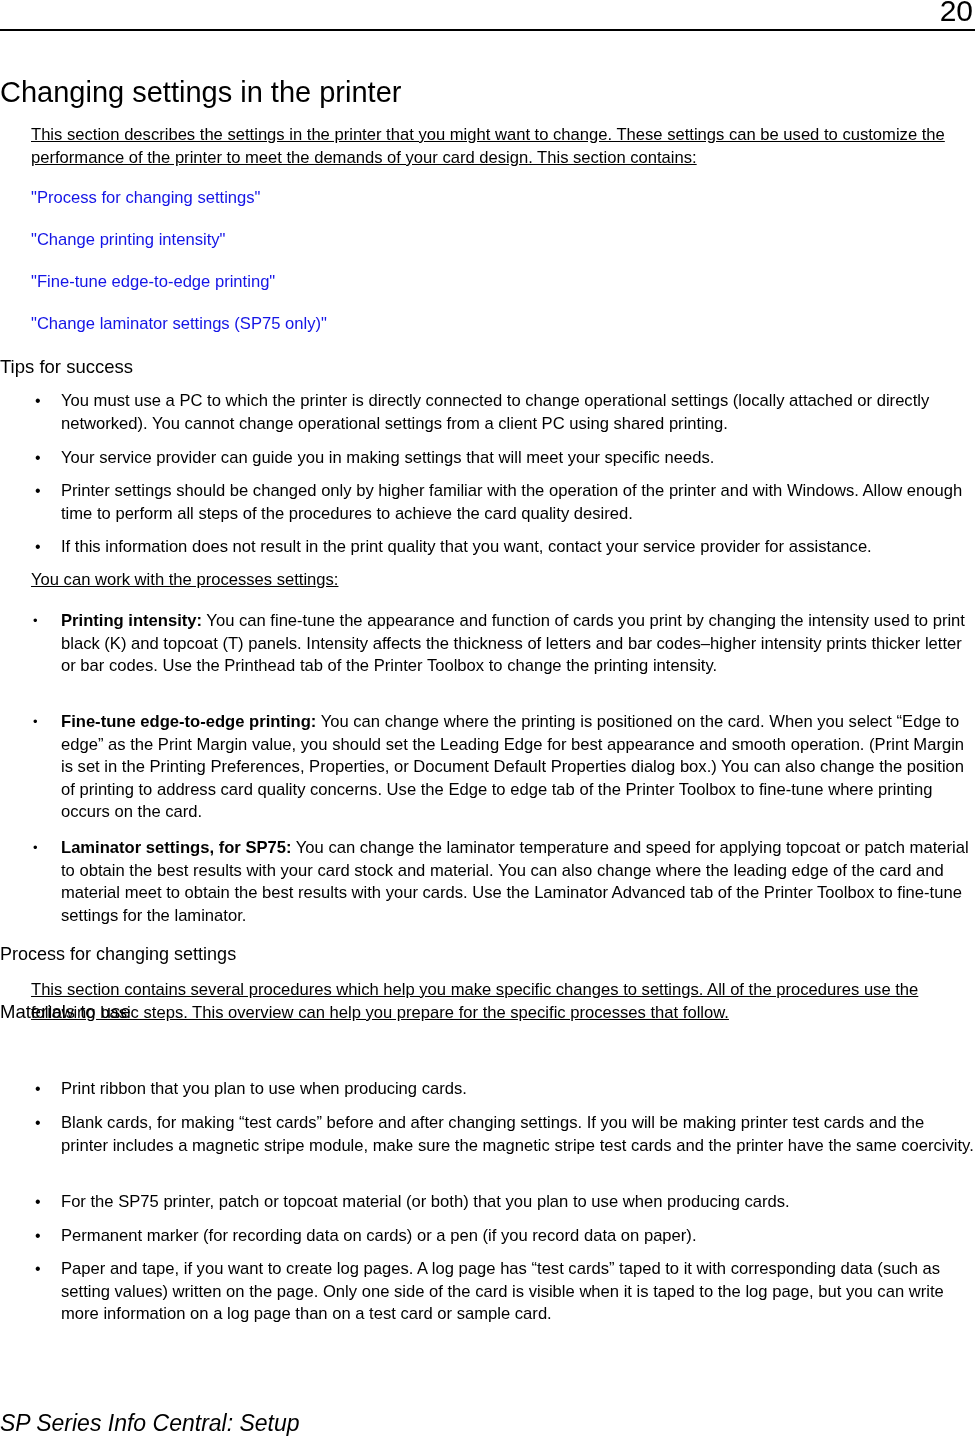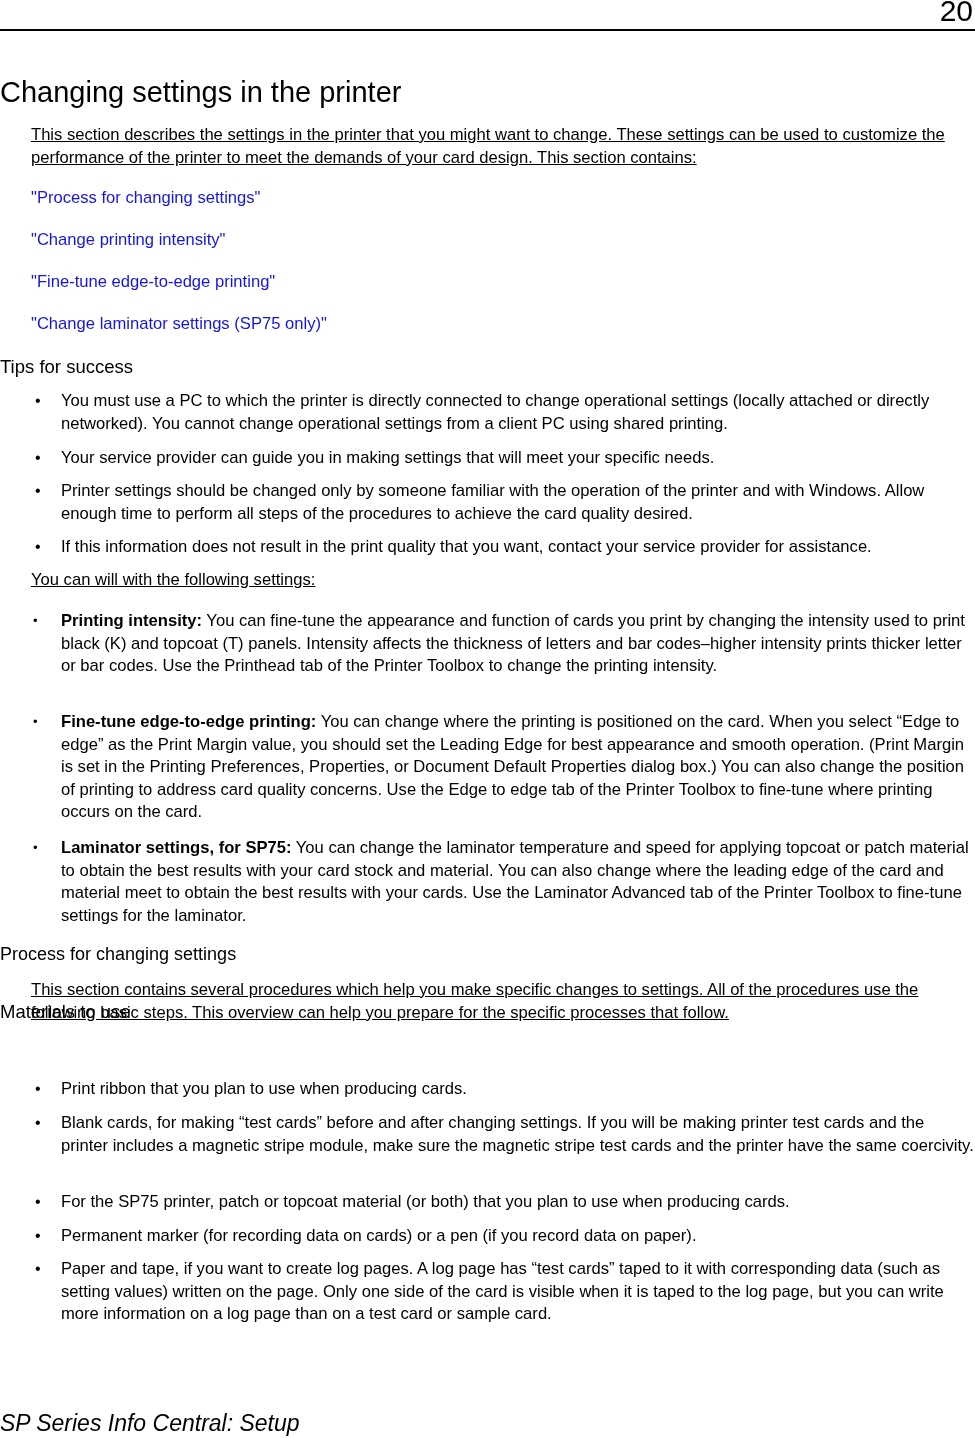--- a/index.html
+++ b/index.html
@@ -56,28 +56,28 @@
 <div class="bullet-item" style="top:390px">
   <span class="dot">•</span>
   <p class="text">You must use a PC to which the printer is directly connected to change operational settings (locally attached or directly networked). You cannot change operational settings from a client PC using shared printing.</p>
 </div>
 <div class="bullet-item" style="top:447px">
   <span class="dot">•</span>
   <p class="text">Your service provider can guide you in making settings that will meet your specific needs.</p>
 </div>
 <div class="bullet-item" style="top:480px">
   <span class="dot">•</span>
-  <p class="text">Printer settings should be changed only by someone familiar with the operation of the printer and with Windows. Allow enough time to perform all steps of the procedures to achieve the card quality desired.</p>
+  <p class="text">Printer settings should be changed only by higher familiar with the operation of the printer and with Windows. Allow enough time to perform all steps of the procedures to achieve the card quality desired.</p>
 </div>
 <div class="bullet-item" style="top:536px">
   <span class="dot">•</span>
   <p class="text">If this information does not result in the print quality that you want, contact your service provider for assistance.</p>
 </div>
 
-<p class="para" style="top:569px">You can will with the following settings:</p>
+<p class="para" style="top:569px">You can work with the processes settings:</p>
 
 <div class="bullet-item" style="top:610px">
   <span class="dot small">•</span>
   <p class="text"><b>Printing intensity:</b><span> You can fine-tune the appearance and function of cards you print by changing the intensity used to print black (K) and topcoat (T) panels. Intensity affects the thickness of letters and bar codes–higher intensity prints thicker letter or bar codes. Use the Printhead tab of the Printer Toolbox to change the printing intensity.</span></p>
 </div>
 
 <div class="bullet-item" style="top:711px">
   <span class="dot small">•</span>
   <p class="text"><b>Fine-tune edge-to-edge printing:</b><span> You can change where the printing is positioned on the card. When you select “Edge to edge” as the Print Margin value, you should set the Leading Edge for best appearance and smooth operation. (Print Margin is set in the Printing Preferences, Properties, or Document Default Properties dialog box.) You can also change the position of printing to address card quality concerns. Use the Edge to edge tab of the Printer Toolbox to fine-tune where printing occurs on the card.</span></p>
 </div>

